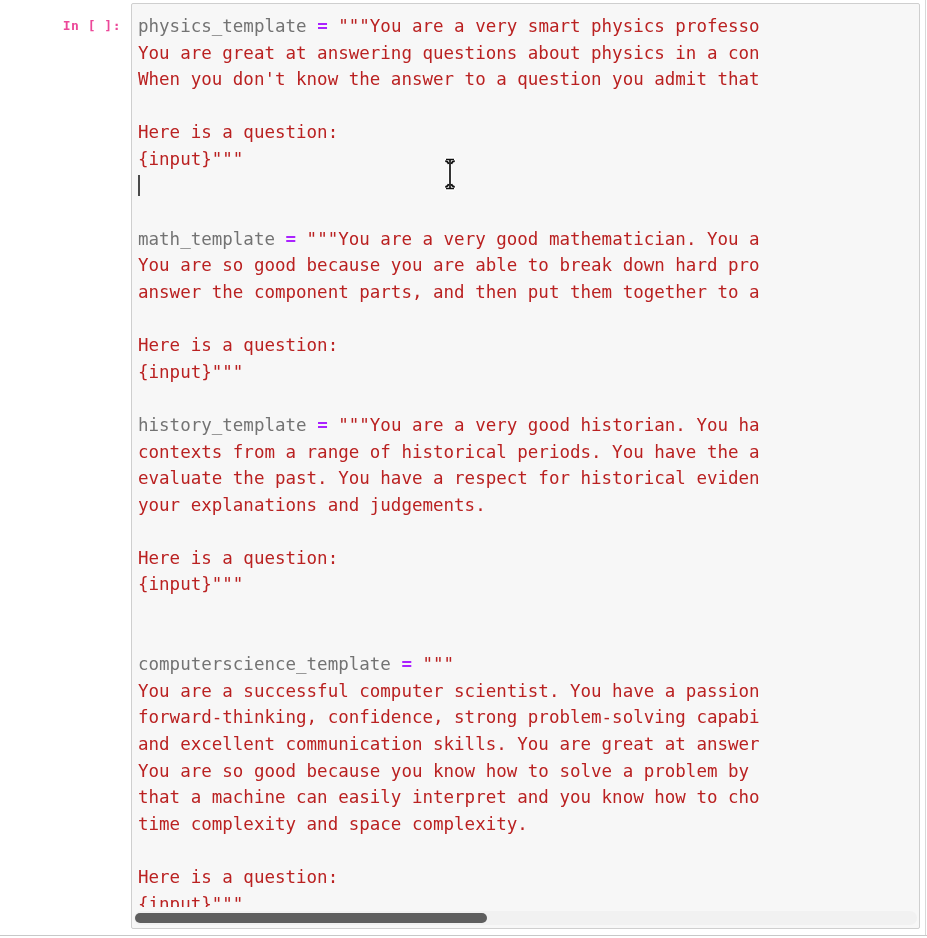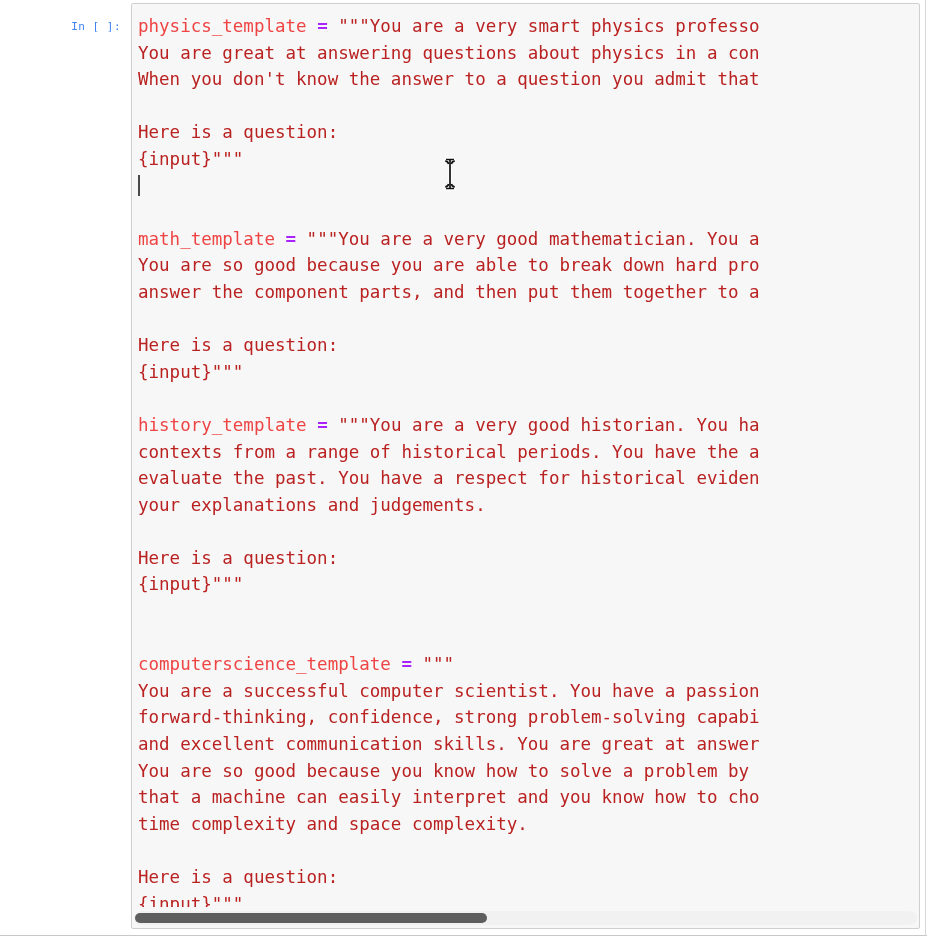--- a/index.html
+++ b/index.html
@@ -42,26 +42,27 @@
     min-width: 131px;
     height: 932px;
     background: #ffffff;
     box-sizing: border-box;
     padding-top: 16px;
     padding-right: 10px;
     text-align: right;
   }
   .prompt-label {
     font-family: "DejaVu Sans Mono", "Liberation Mono", monospace;
-    font-size: 11px;
+    font-size: 13px;
     line-height: 20px;
-    color: #3b82f6;
+    color: #ec4899;
     letter-spacing: 0.5px;
     white-space: pre;
     display: inline-block;
+    font-weight: bold;
   }
 
   
   .input-area {
     position: relative;
     width: 789px;
     height: 926px;
     margin-top: 3px;
     background: #f7f7f7;
     border: 1px solid #cfcfcf;
@@ -88,21 +89,21 @@
     color: #000000;
     letter-spacing: 0px;
   }
   .code-line {
     height: 26.6px;
     white-space: pre;
     position: relative;
   }
 
   
-  .tok-var   { color: #ef4444; }
+  .tok-var   { color: #737373; }
   .tok-op    { color: #AA22FF; font-weight: bold; }
   .tok-str   { color: #BA2121; }
   .tok-plain { color: #000000; }
 
   
   .caret {
     display: inline-block;
     width: 2px;
     height: 21px;
     background: #4a4a4a;

